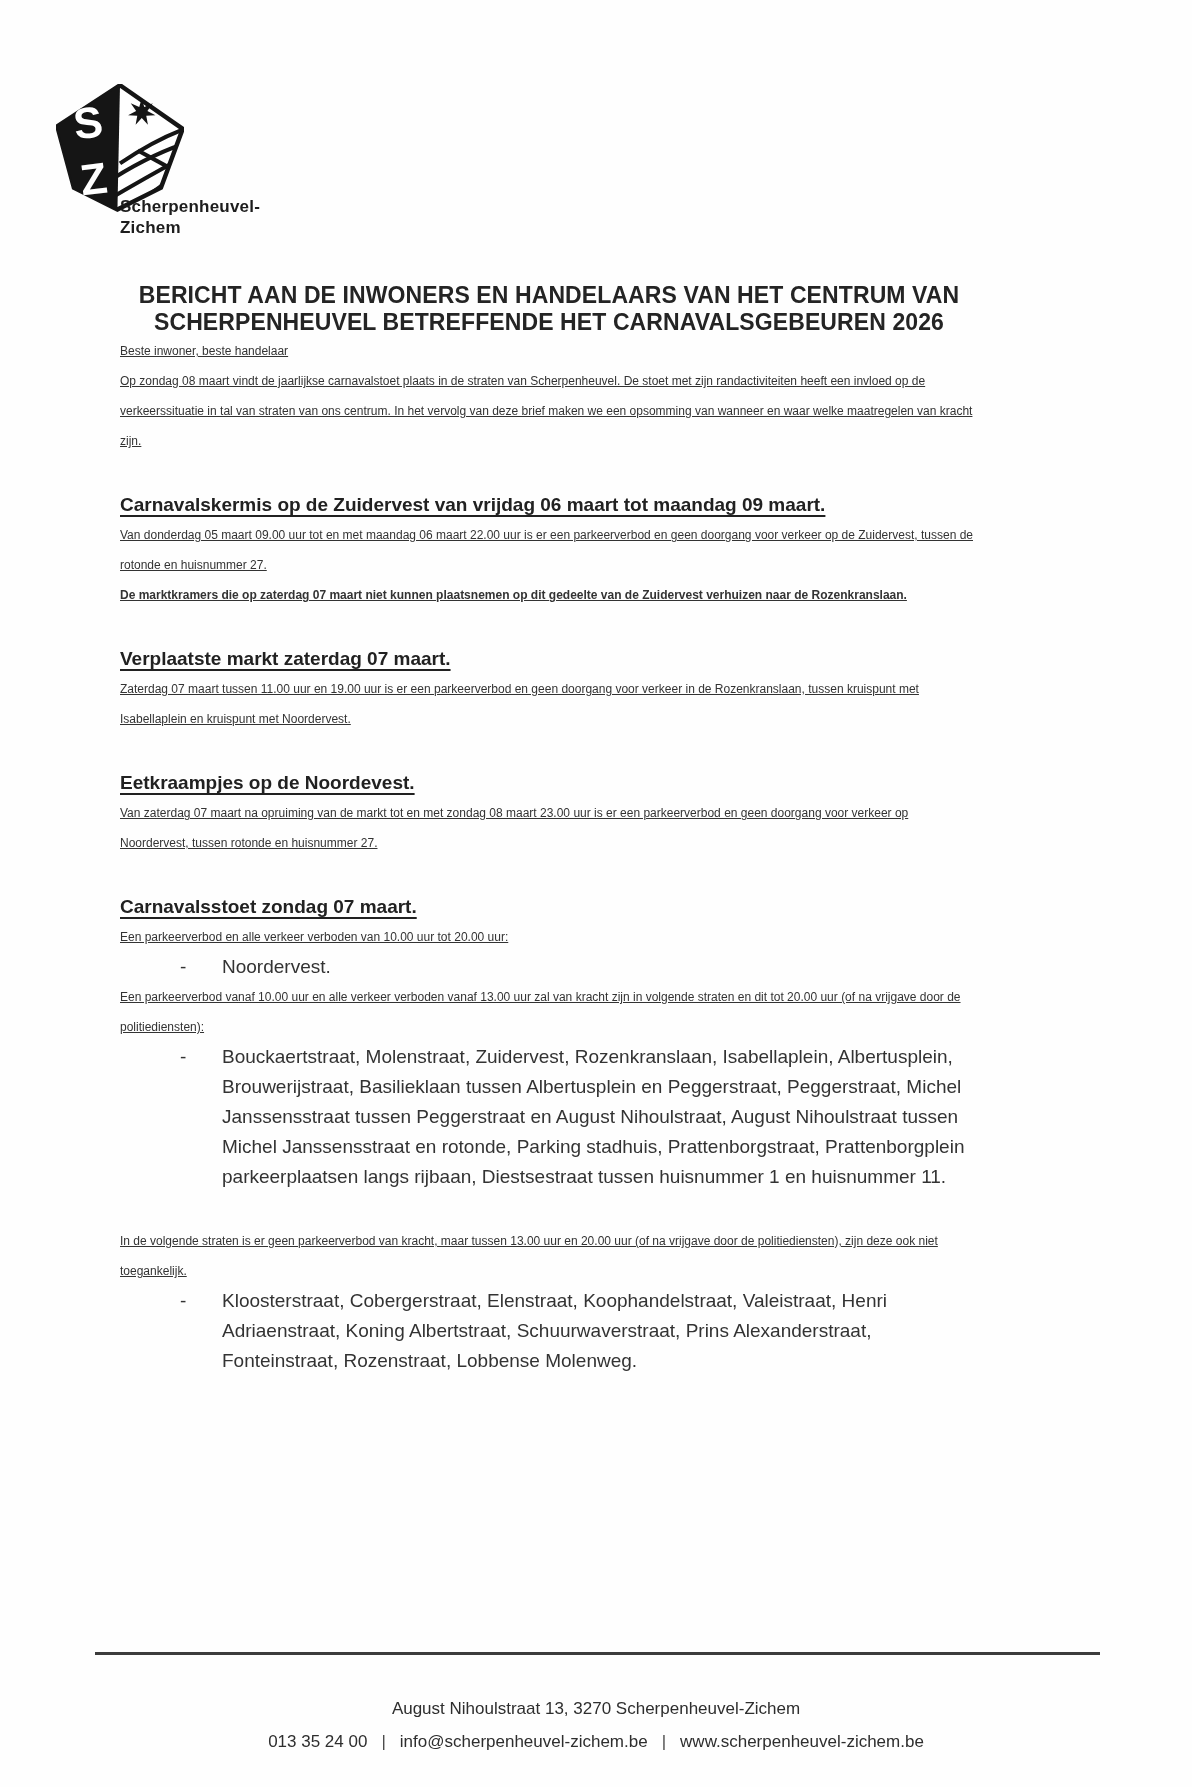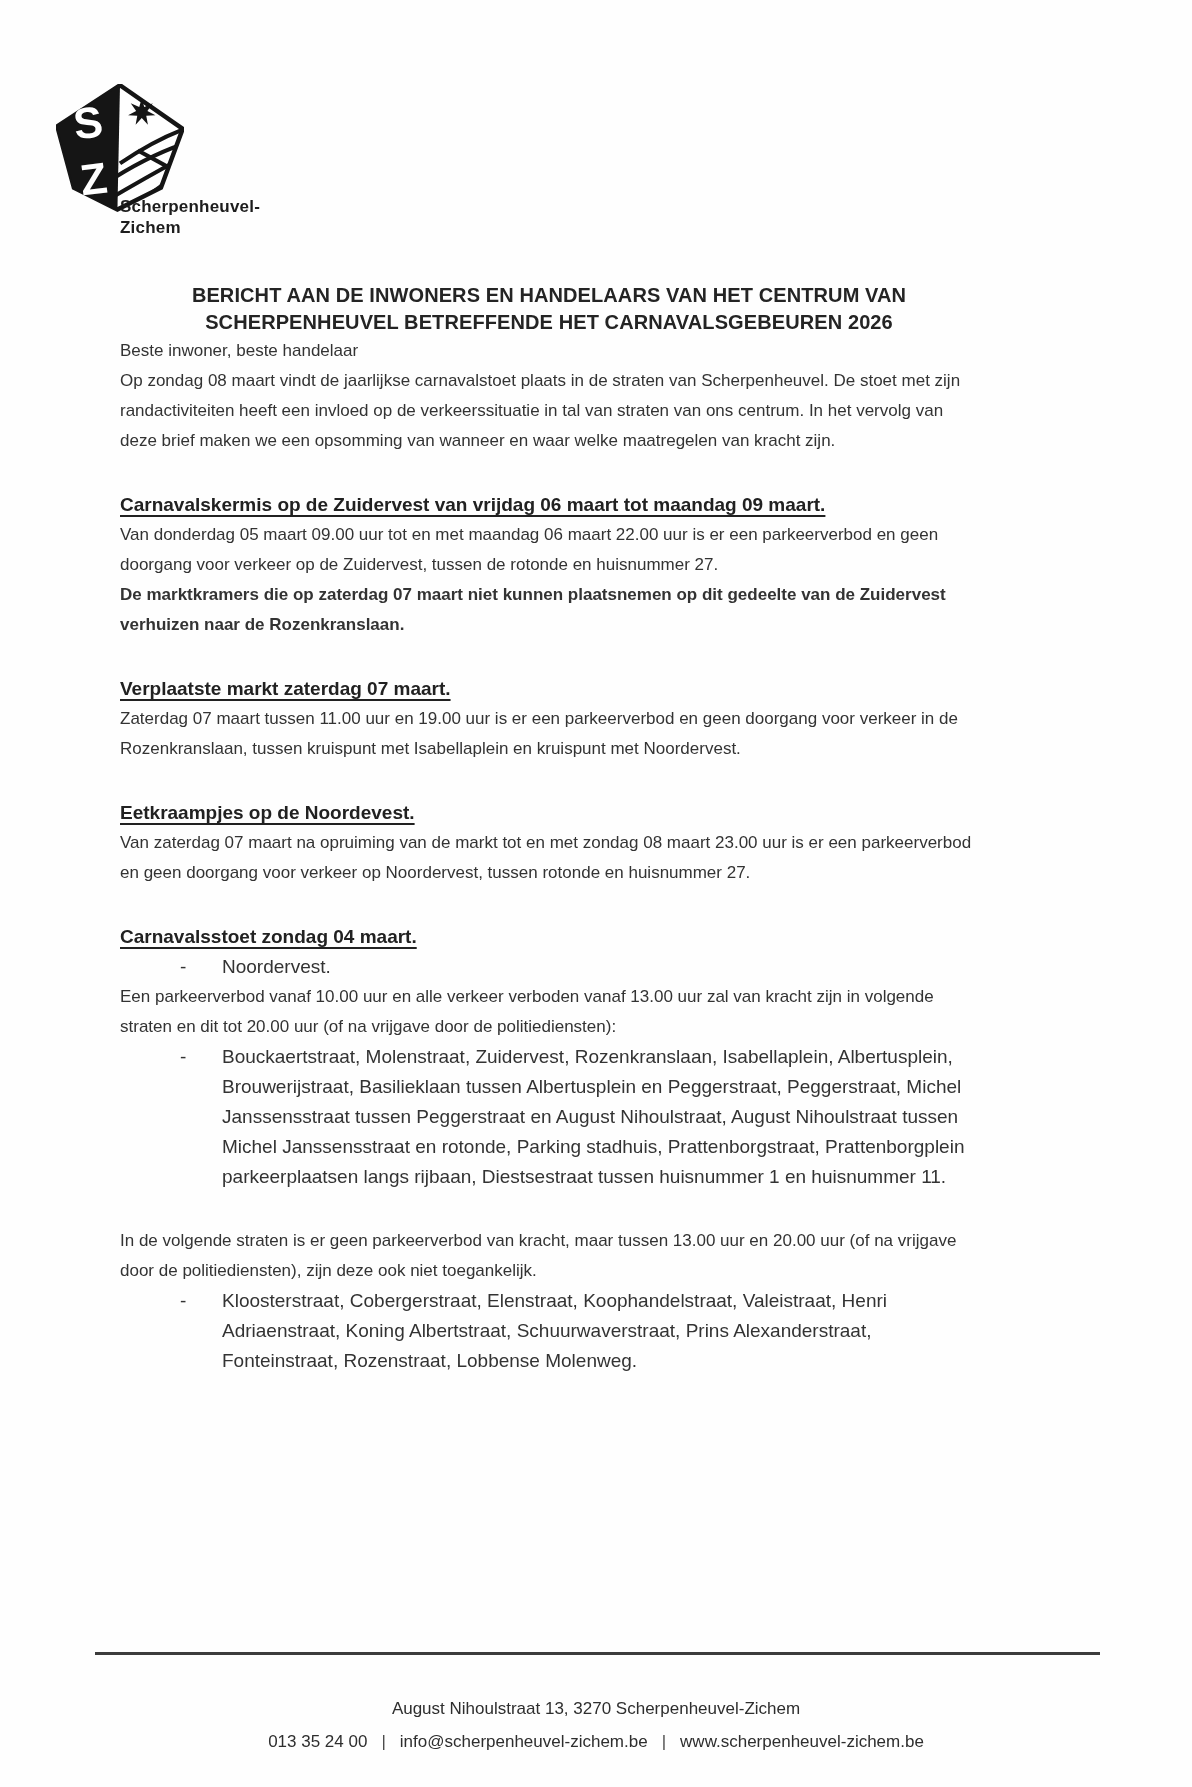--- a/index.html
+++ b/index.html
@@ -33,35 +33,36 @@
   
   .content {
     position: absolute;
     left: 120px;
     top: 282px;
     width: 858px;
   }
   .title {
     text-align: center;
     font-weight: 700;
-    font-size: 20px;
+    font-size: 23px;
     line-height: 27px;
     color: #242424;
     letter-spacing: 0.1px;
   }
   .salutation {
     margin-top: 38px;
     font-size: 19px;
     color: #333333;
   }
   p.body {
-    font-size: 17px;
+    font-size: 12px;
     line-height: 30px;
     margin: 0;
     color: #333333;
+    text-decoration: underline;
   }
   .block { margin-top: 30px; }
   .block-lg { margin-top: 34px; }
   .heading {
     font-size: 19px;
     line-height: 30px;
     font-weight: 700;
     color: #212121;
     text-decoration: underline;
     text-decoration-thickness: 2px;
@@ -166,21 +167,22 @@
       <div class="heading">Verplaatste markt zaterdag 07 maart.</div>
       <p class="body">Zaterdag 07 maart tussen 11.00 uur en 19.00 uur is er een parkeerverbod en geen doorgang voor verkeer in de Rozenkranslaan, tussen kruispunt met Isabellaplein en kruispunt met Noordervest.</p>
     </div>
 
     <div class="block-lg">
       <div class="heading">Eetkraampjes op de Noordevest.</div>
       <p class="body">Van zaterdag 07 maart na opruiming van de markt tot en met zondag 08 maart 23.00 uur is er een parkeerverbod en geen doorgang voor verkeer op Noordervest, tussen rotonde en huisnummer 27.</p>
     </div>
 
     <div class="block-lg">
-      <div class="heading">Carnavalsstoet zondag 04 maart.</div>
+      <div class="heading">Carnavalsstoet zondag 07 maart.</div>
+      <p class="body">Een parkeerverbod en alle verkeer verboden van 10.00 uur tot 20.00 uur:</p>
       <div class="bullet">
         <span class="dash">-</span>
         <span class="bullet-text">Noordervest.</span>
       </div>
       <p class="body">Een parkeerverbod vanaf 10.00 uur en alle verkeer verboden vanaf 13.00 uur zal van kracht zijn in volgende straten en dit tot 20.00 uur (of na vrijgave door de politiediensten):</p>
       <div class="bullet">
         <span class="dash">-</span>
         <span class="bullet-text">Bouckaertstraat, Molenstraat, Zuidervest, Rozenkranslaan, Isabellaplein, Albertusplein, Brouwerijstraat, Basilieklaan tussen Albertusplein en Peggerstraat, Peggerstraat, Michel Janssensstraat tussen Peggerstraat en August Nihoulstraat, August Nihoulstraat tussen Michel Janssensstraat en rotonde, Parking stadhuis, Prattenborgstraat, Prattenborgplein parkeerplaatsen langs rijbaan, Diestsestraat tussen huisnummer 1 en huisnummer 11.</span>
       </div>
     </div>

